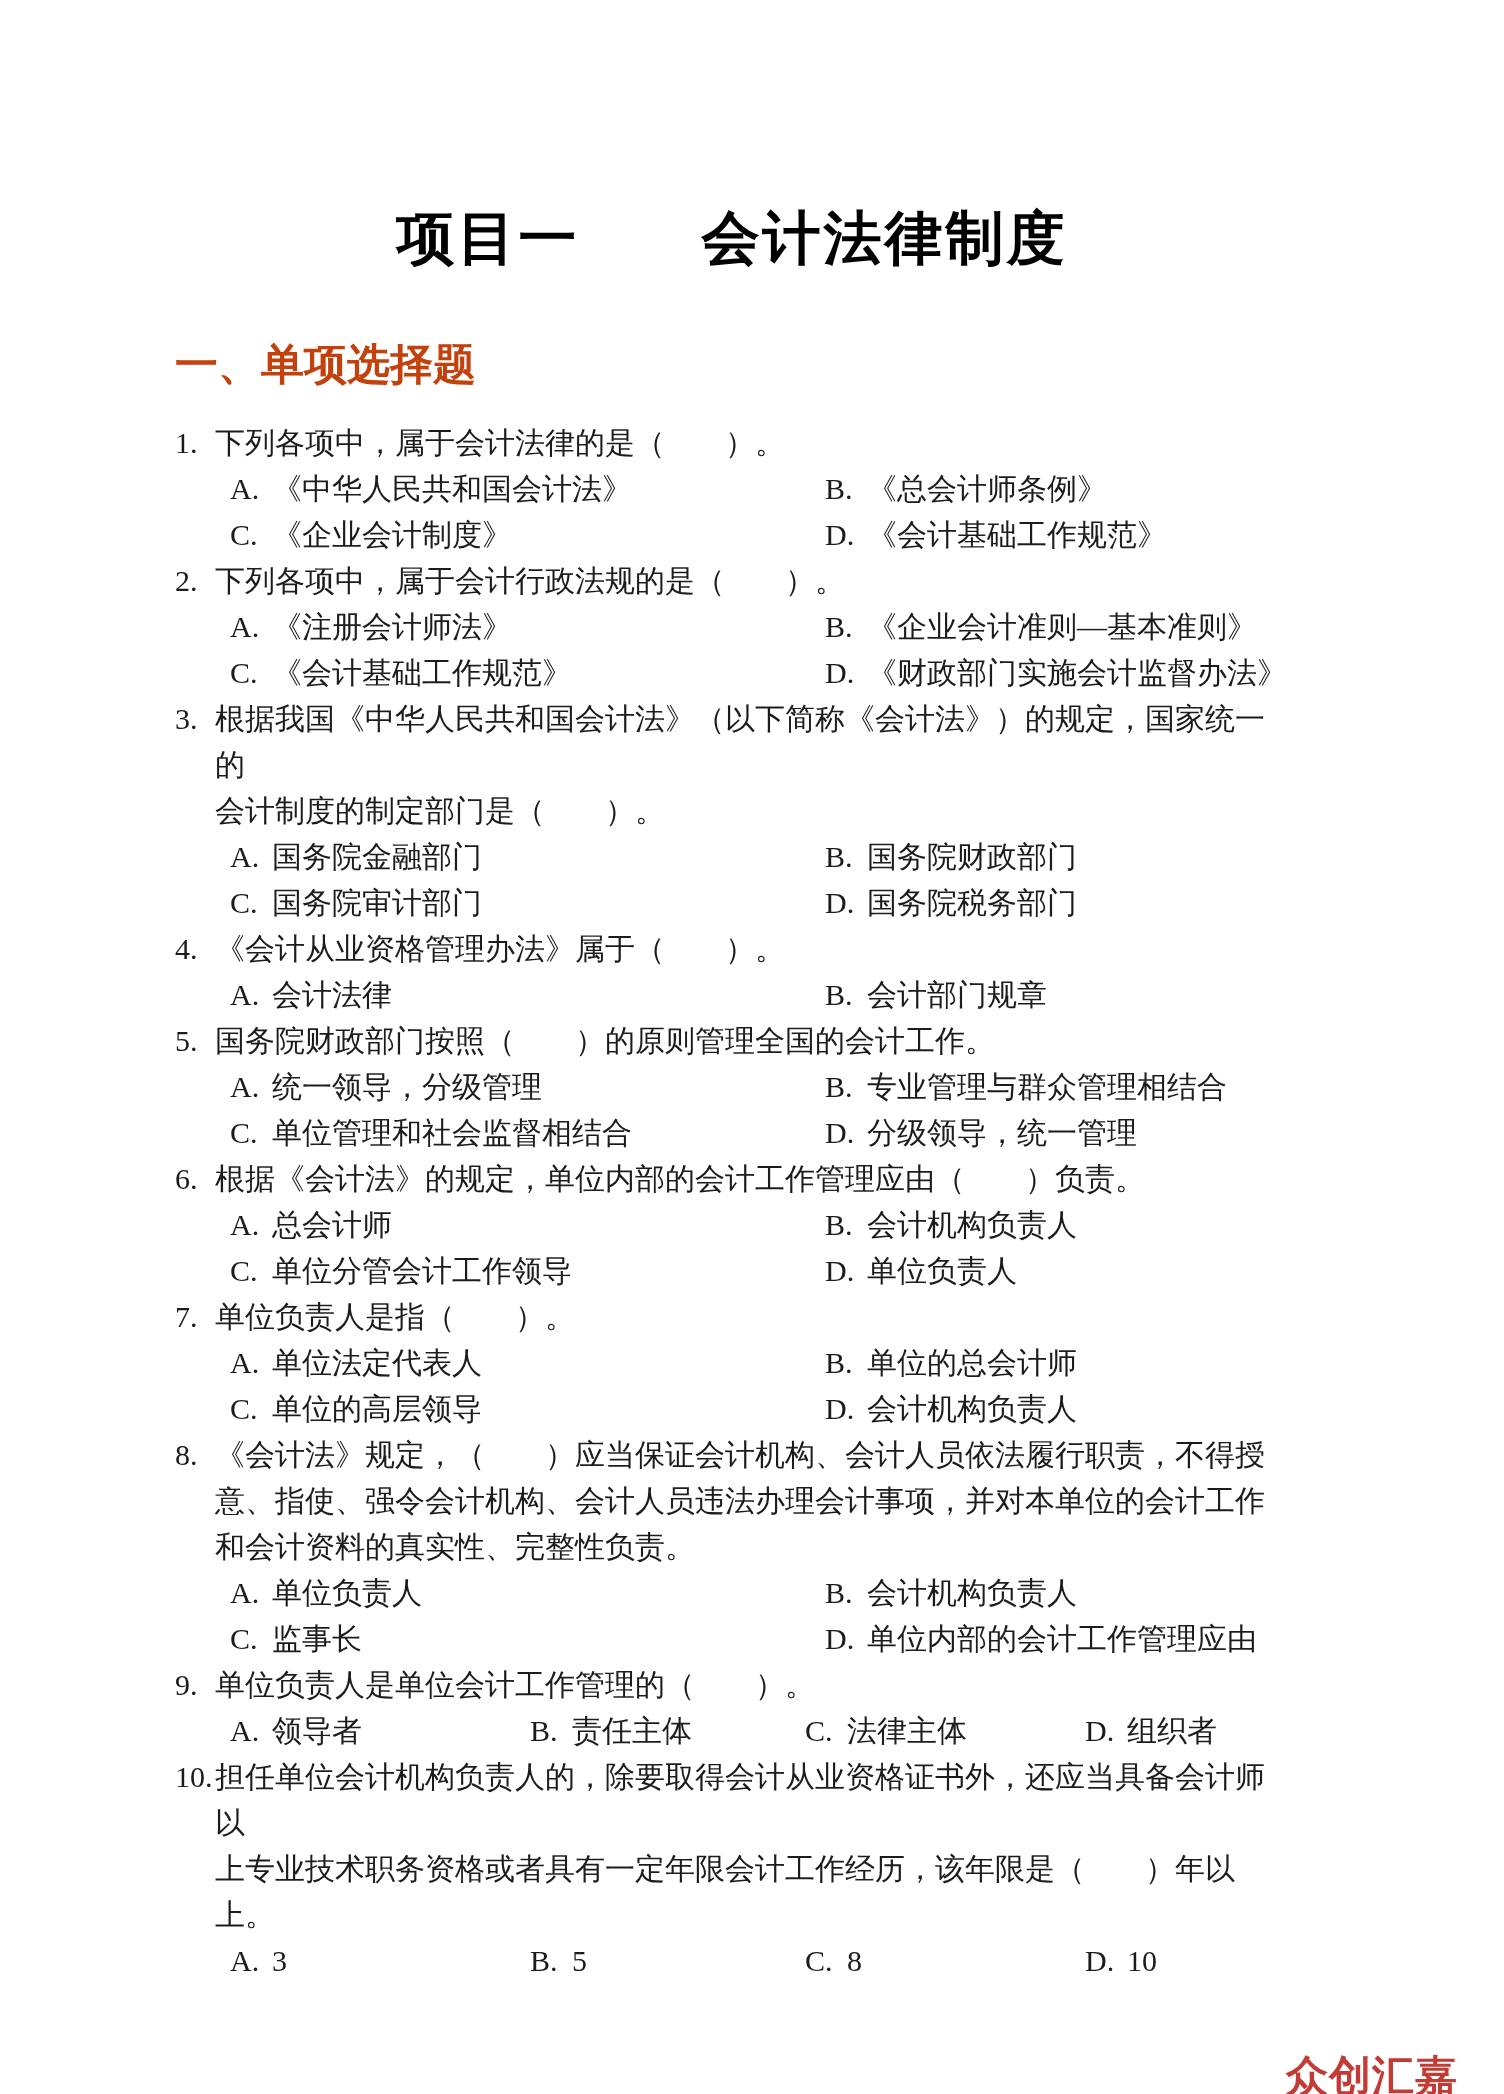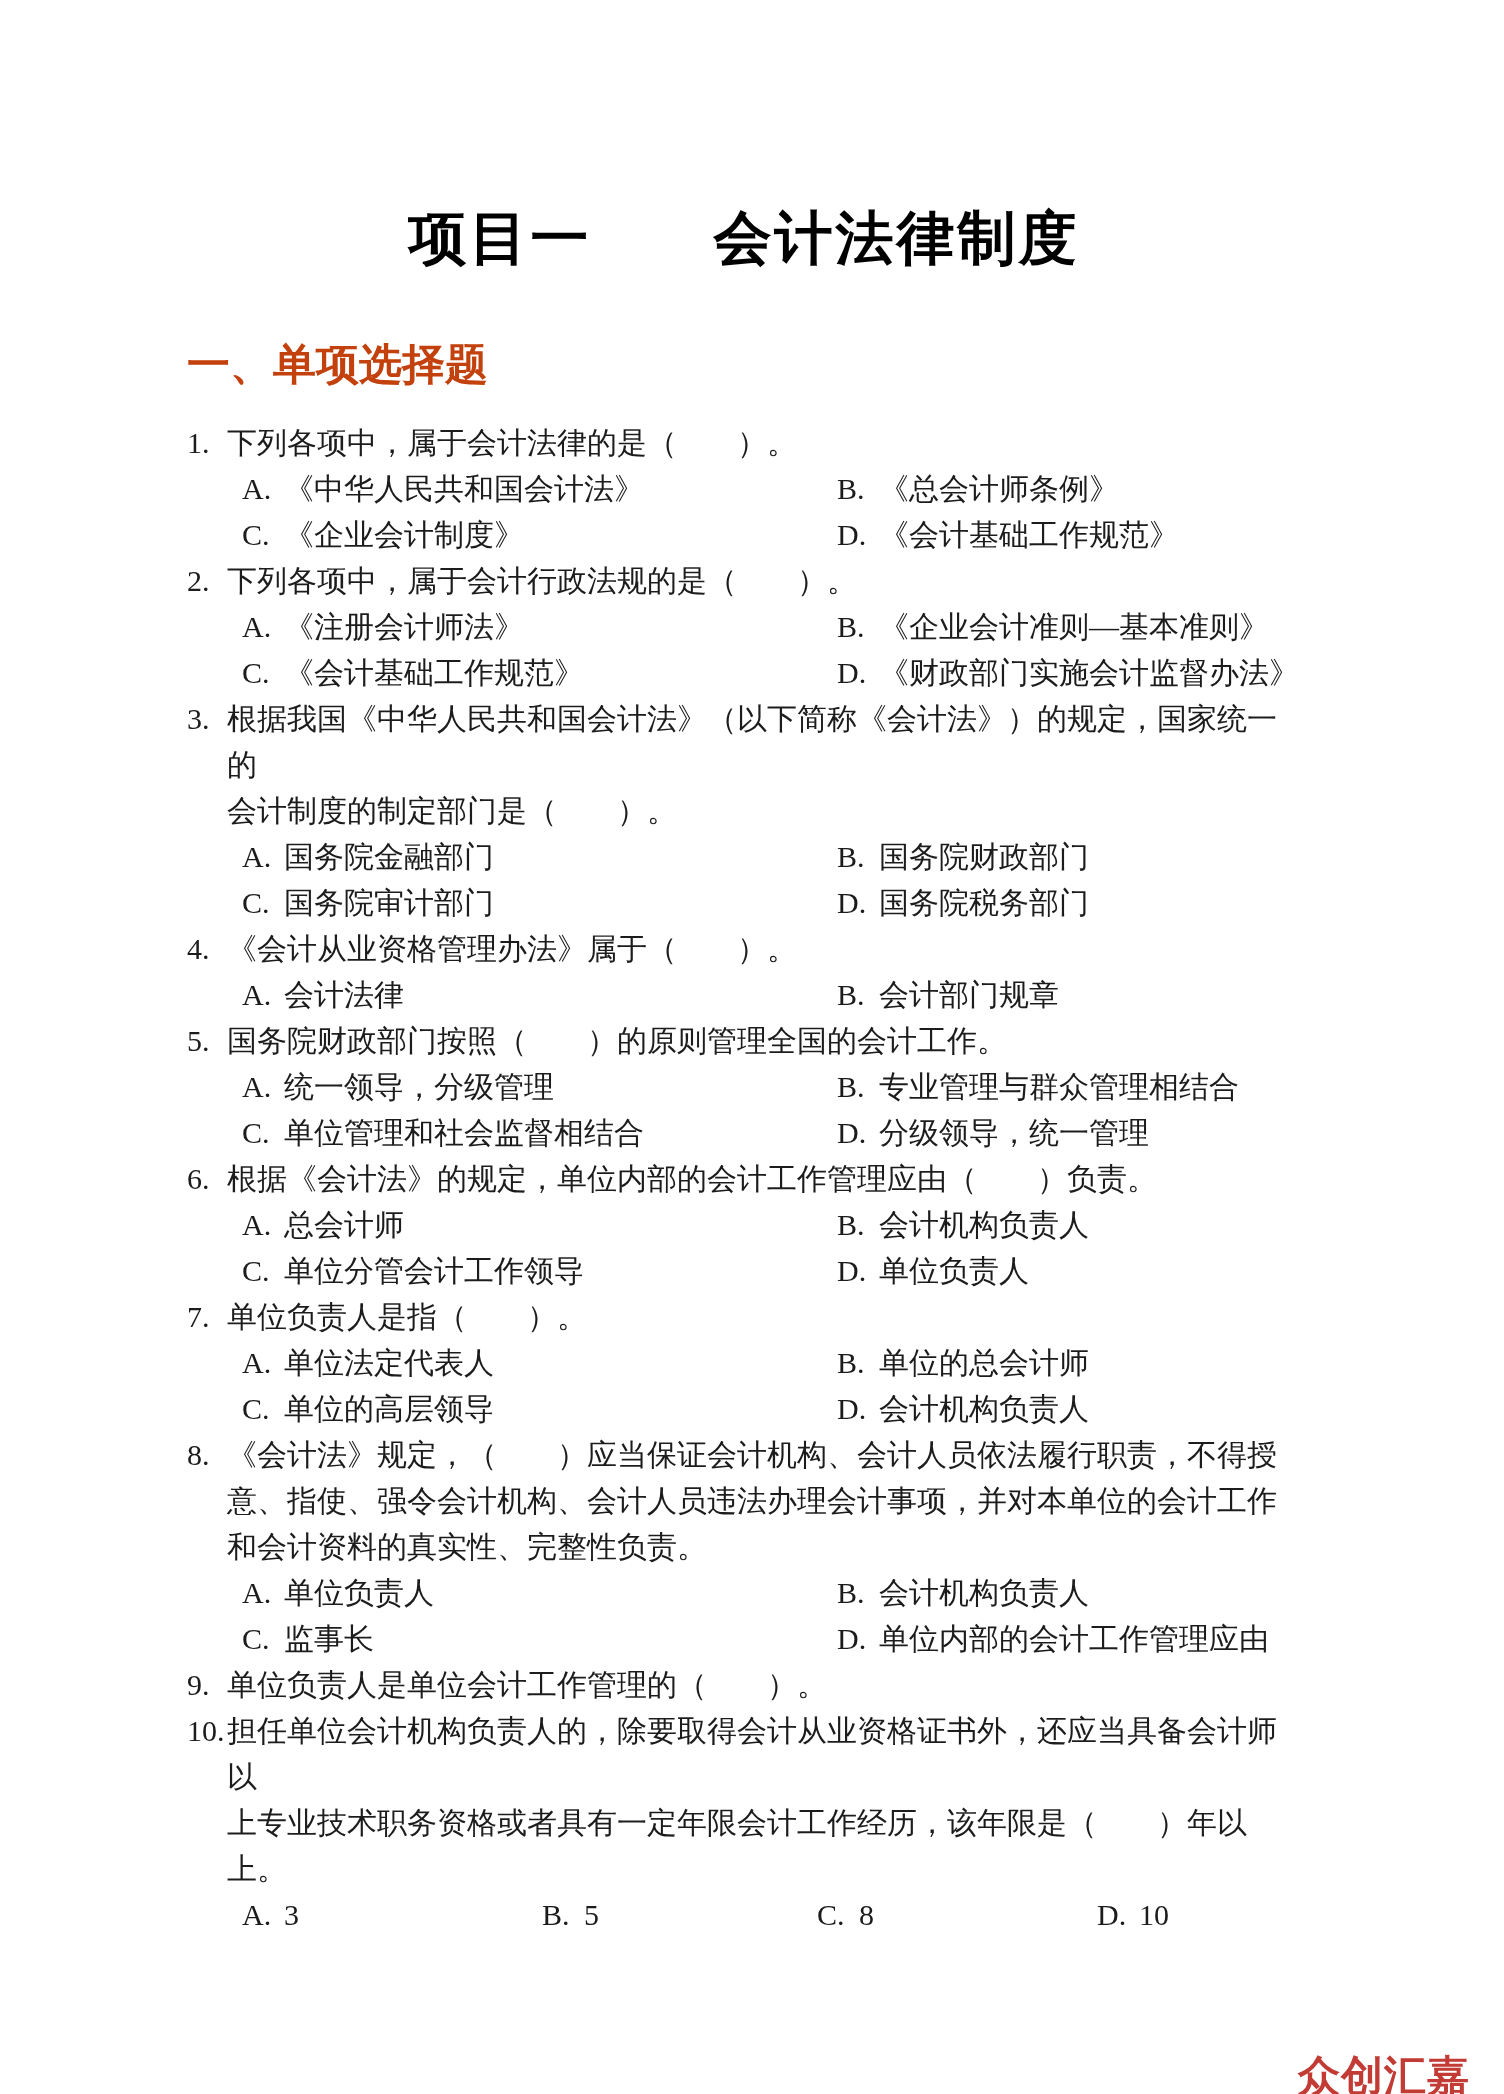--- a/index.html
+++ b/index.html
@@ -4,21 +4,20 @@
 <style>
   html,body{margin:0;padding:0;background:#ffffff;}
   .page{
     position:relative;
     width:1464px;
     height:2094px;
     background:#ffffff;
     overflow:hidden;
     color:#1c1c1c;
     font-family:"Liberation Serif","DejaVu Serif",serif;
-    margin-left:12px;
   }
   .title{
     margin:200px 0 0 0;
     text-align:center;
     font-family:"DejaVu Sans","Liberation Sans",sans-serif;
     font-weight:900;
     font-size:58px;
     letter-spacing:3px;
     color:#000000;
   }
@@ -165,20 +164,26 @@
           <div class="opt"><span class="opt-label">B.</span><span class="opt-text">会计机构负责人</span></div>
         </div>
         <div class="opt-row cols2">
           <div class="opt"><span class="opt-label">C.</span><span class="opt-text">监事长</span></div>
           <div class="opt"><span class="opt-label">D.</span><span class="opt-text">单位内部的会计工作管理应由</span></div>
         </div>
       </div>
       <div class="question">
         <span class="q-num">9.</span>
         <div class="q-text">单位负责人是单位会计工作管理的（　　）。</div>
+        <div class="opt-row cols4">
+          <div class="opt"><span class="opt-label">A.</span><span class="opt-text">领导者</span></div>
+          <div class="opt"><span class="opt-label">B.</span><span class="opt-text">责任主体</span></div>
+          <div class="opt"><span class="opt-label">C.</span><span class="opt-text">法律主体</span></div>
+          <div class="opt"><span class="opt-label">D.</span><span class="opt-text">组织者</span></div>
+        </div>
       </div>
       <div class="question">
         <span class="q-num">10.</span>
         <div class="q-text">担任单位会计机构负责人的，除要取得会计从业资格证书外，还应当具备会计师以
 上专业技术职务资格或者具有一定年限会计工作经历，该年限是（　　）年以上。</div>
         <div class="opt-row cols4">
           <div class="opt"><span class="opt-label">A.</span><span class="opt-text">3</span></div>
           <div class="opt"><span class="opt-label">B.</span><span class="opt-text">5</span></div>
           <div class="opt"><span class="opt-label">C.</span><span class="opt-text">8</span></div>
           <div class="opt"><span class="opt-label">D.</span><span class="opt-text">10</span></div>

